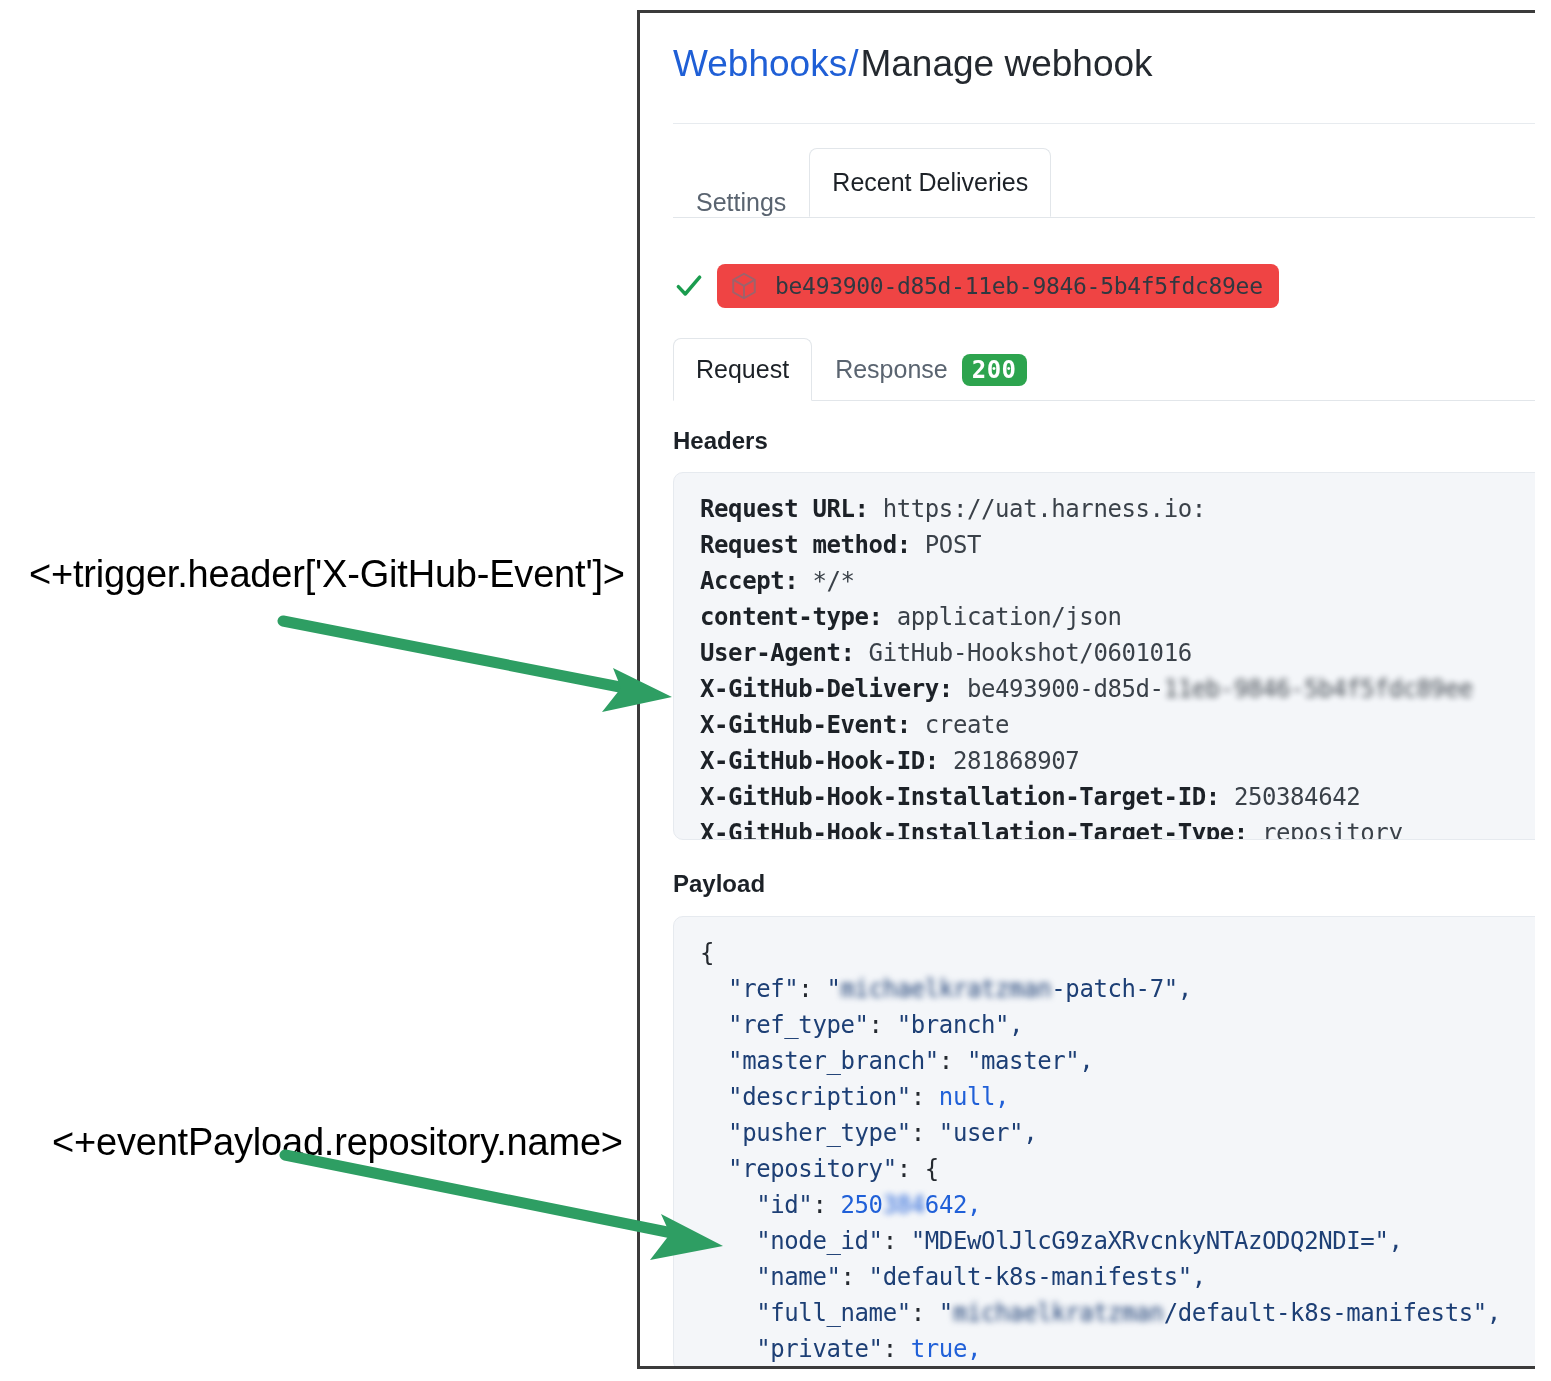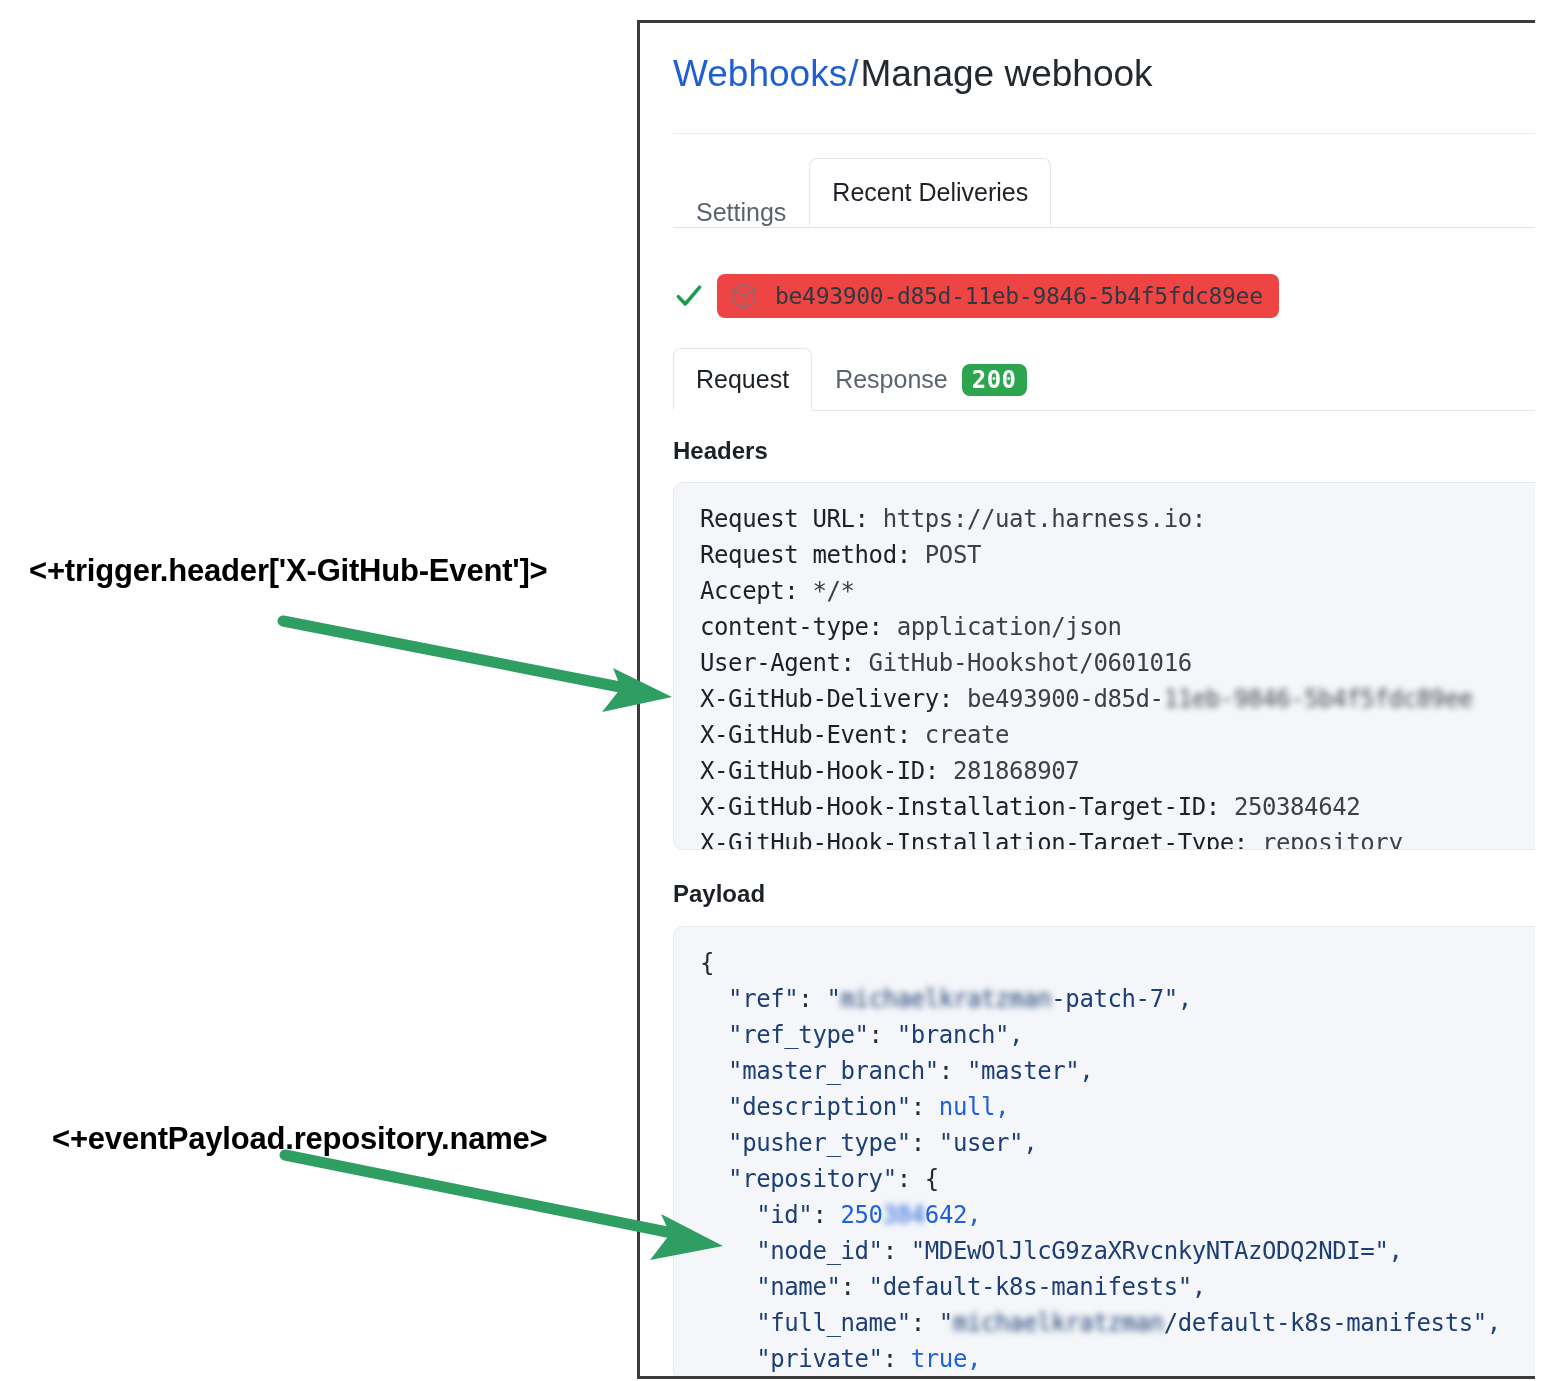--- a/index.html
+++ b/index.html
@@ -20,34 +20,33 @@
   #annotation-layer {
     position: absolute;
     left: 0; top: 0;
     width: 1551px; height: 1381px;
     pointer-events: none;
     z-index: 5;
   }
   .anno-text {
     position: absolute;
     font-family: "Liberation Sans", sans-serif;
-    font-size: 31px;
+    font-size: 38px;
     color: #000000;
     white-space: nowrap;
     letter-spacing: -0.2px;
-    font-weight: bold;
   }
   #anno-trigger-header-text { left: 29px;  top: 553px; }
   #anno-event-payload-text  { left: 52px;  top: 1089px; margin-top: 32px; }
 
   
   #webhook-card {
     position: absolute;
     left: 637px;
-    top: 20px;
+    top: 10px;
     width: 898px;
     height: 1359px;
     background: #ffffff;
     border: 3px solid #3b3b3b;
     border-right: none;
     box-sizing: border-box;
     overflow: hidden;
     z-index: 1;
   }
 
@@ -246,21 +245,21 @@
   #payload-panel { top: 903px; height: 455px; }
 
   .code-line {
     font-family: "DejaVu Sans Mono", monospace;
     font-size: 24px;
     line-height: 36px;
     color: #24292f;
     white-space: pre;
     letter-spacing: -0.4px;
   }
-  .hkey { font-weight: normal; color: #1c2127; }
+  .hkey { font-weight: bold; color: #1c2127; }
   .hval { color: #3a4149; }
   .jkey { color: #1d3f75; }
   .jstr { color: #1d3f75; }
   .jlit { color: #2060d8; }
   .jpunc { color: #24292f; }
 
   
   .redacted {
     color: #3a4149;
     filter: blur(3.2px);

